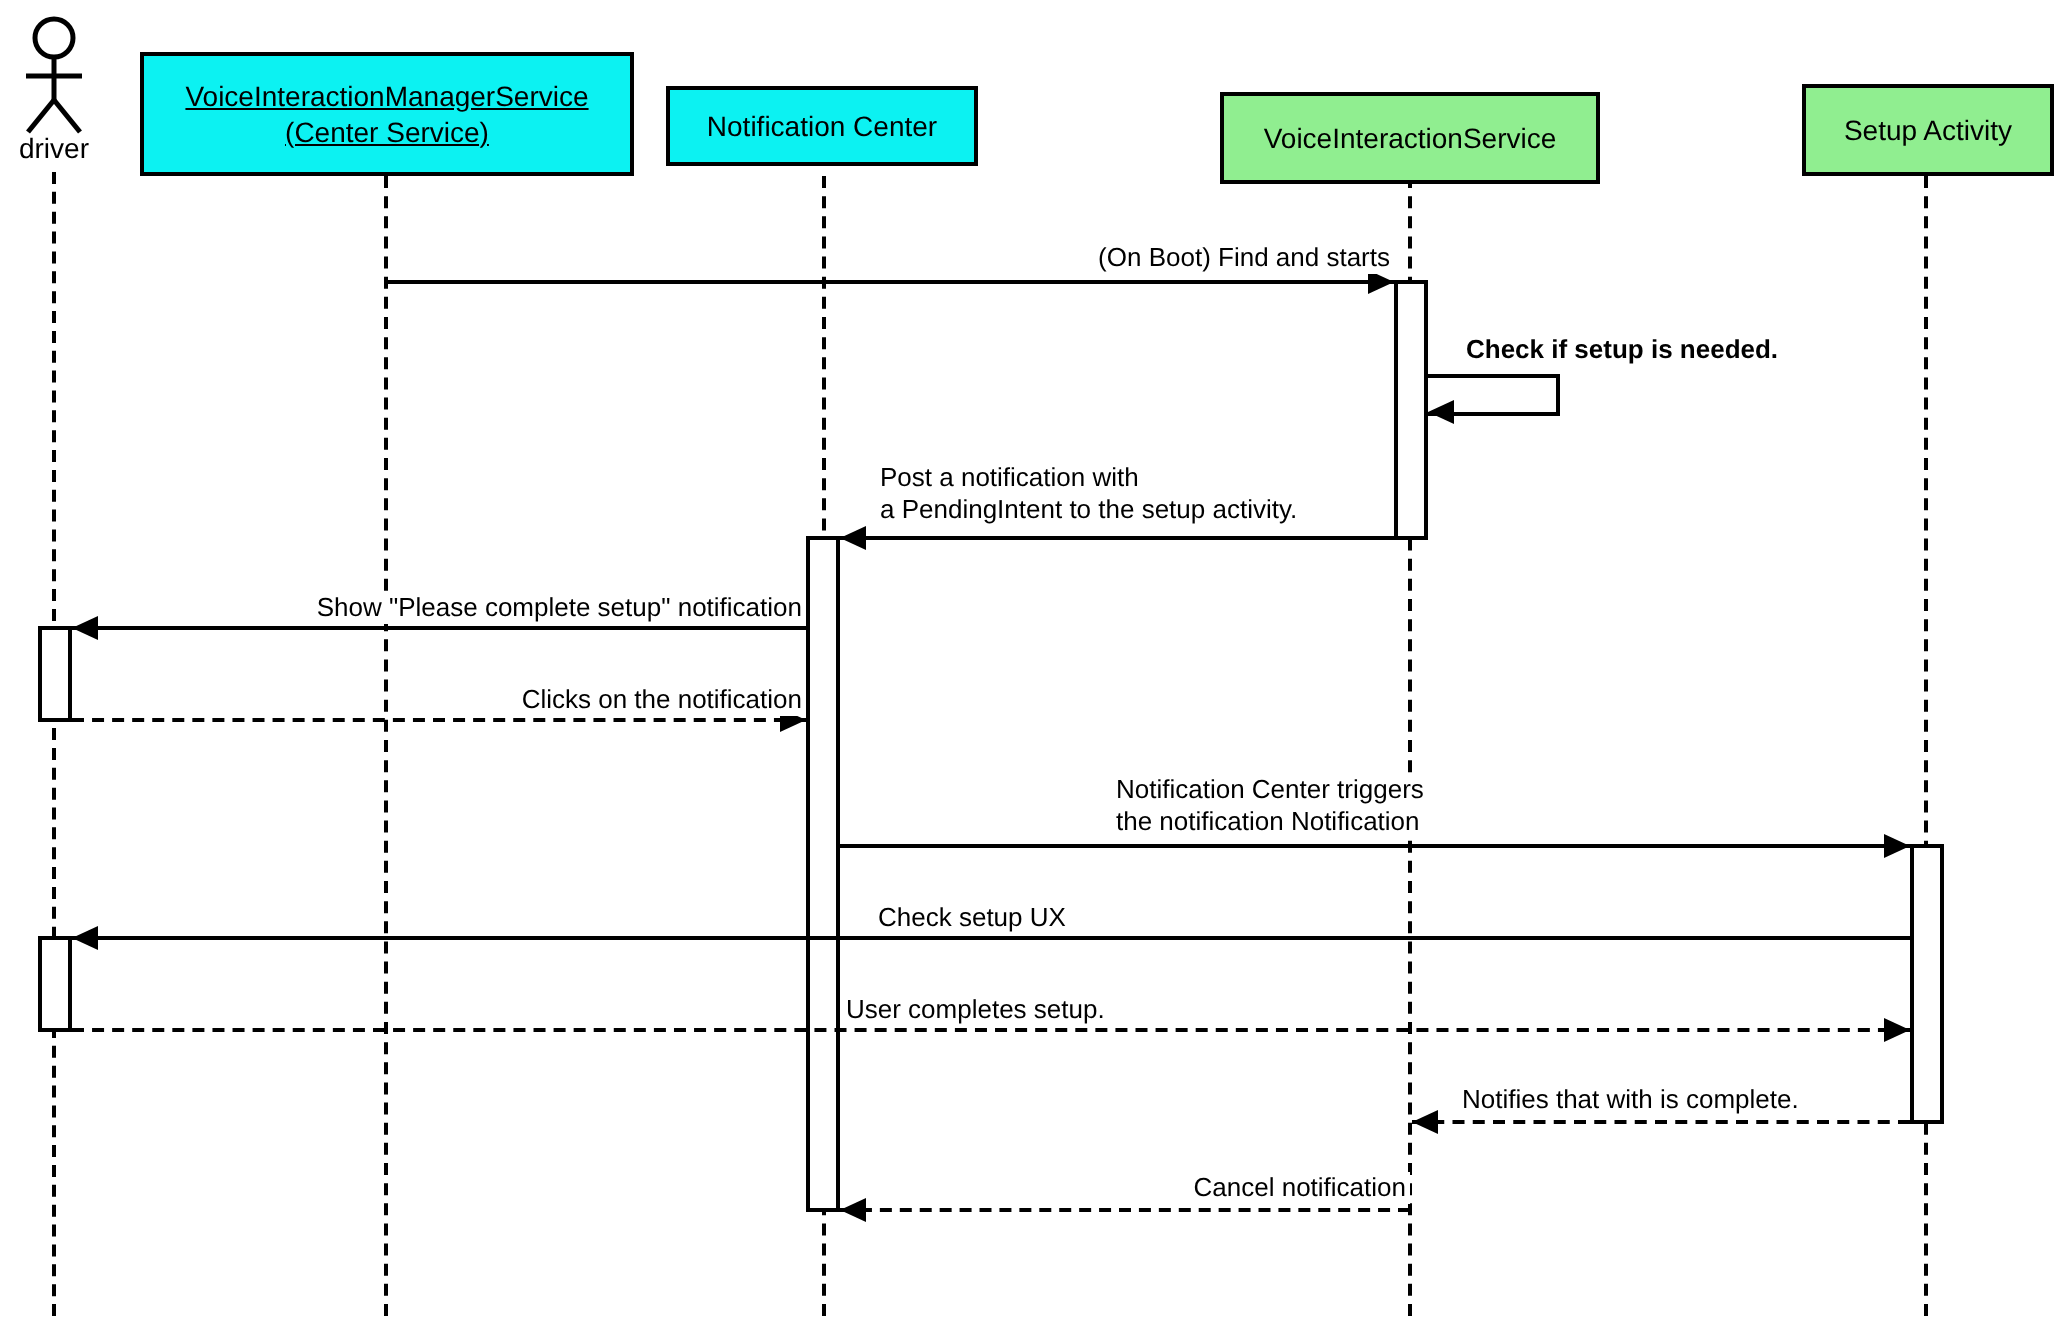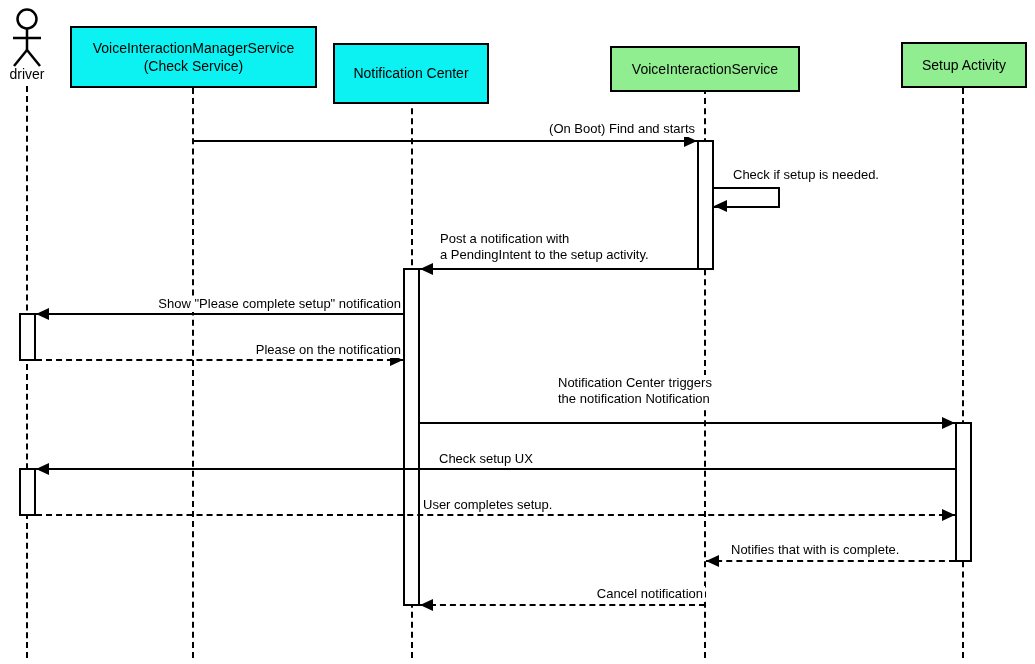--- a/index.html
+++ b/index.html
@@ -96,25 +96,25 @@
     <line x1="22" y1="44" x2="35" y2="60" stroke="#000" stroke-width="2.5"></line>
   </svg>
   <div class="actor-label" style="left:0px; top:66px; width:54px;">driver</div>
 
   <div class="lifeline" style="left:26px; top:86px; height:572px;"></div>
   <div class="lifeline" style="left:192px; top:88px; height:570px;"></div>
   <div class="lifeline" style="left:411px; top:88px; height:570px;"></div>
   <div class="lifeline" style="left:704px; top:88px; height:570px;"></div>
   <div class="lifeline" style="left:962px; top:88px; height:570px;"></div>
 
-  <div class="box" style="left: 70px; top: 26px; width: 247px; height: 62px; background-color: rgb(12, 242, 242);">
+  <div class="box" style="left: 70px; top: 26px; width: 247px; height: 62px; background-color: rgb(12, 242, 242); text-decoration: underline;">
     <span>VoiceInteractionManagerService</span>
-    <span>(Check Service)</span>
+    <span>(Center Service)</span>
   </div>
-  <div class="box" style="left: 333px; top: 43px; width: 156px; height: 61px; background-color: rgb(12, 242, 242);">
+  <div class="box" style="left: 333px; top: 43px; width: 156px; height: 40px; background-color: rgb(12, 242, 242);">
     <span>Notification Center</span>
   </div>
   <div class="box" style="left: 610px; top: 46px; width: 190px; height: 46px; background-color: rgb(144, 238, 144);">
     <span>VoiceInteractionService</span>
   </div>
   <div class="box" style="left: 901px; top: 42px; width: 126px; height: 46px; background-color: rgb(144, 238, 144); align-items: center;">
     <span>Setup Activity</span>
   </div>
 
   <div class="act" style="left:697px; top:140px; height:130px;"></div>
@@ -124,46 +124,46 @@
   <div class="act" style="left:955px; top:422px; height:140px;"></div>
 
   <div class="mline" style="left:193px; top:140px; width:504px;"></div>
   <div class="arr right" style="left:684px; top:135px;"></div>
   <div class="mlabel centered" style="left:193px; top:121px; width:504px;">
     <span class="bg">(On Boot) Find and starts</span>
   </div>
 
   <div class="selfloop" style="left:713px; top:187px; width:67px; height:21px;"></div>
   <div class="arr left" style="left:714px; top:200px;"></div>
-  <div class="mlabel" style="left:731px; top:167px;">
+  <div class="mlabel" style="left:731px; top:167px;font-weight:bold;">
     <span class="bg">Check if setup is needed.</span>
   </div>
 
   <div class="mline" style="left:420px; top:268px; width:277px;"></div>
   <div class="arr left" style="left:420px; top:263px;"></div>
   <div class="mlabel" style="left:438px; top:231px;">
     <span class="bg">Post a notification with</span><br>
     <span class="bg">a PendingIntent to the setup activity.</span>
   </div>
 
   <div class="mline" style="left:36px; top:313px; width:367px;"></div>
   <div class="arr left" style="left:36px; top:308px;"></div>
   <div class="mlabel centered" style="left:36px; top:296px; width:367px;">
     <span class="bg">Show "Please complete setup" notification</span>
   </div>
 
   <div class="mline dashed" style="left:36px; top:359px; width:367px;"></div>
   <div class="arr right" style="left:390px; top:354px;"></div>
   <div class="mlabel centered" style="left:36px; top:342px; width:367px;">
-    <span class="bg">Please on the notification</span>
+    <span class="bg">Clicks on the notification</span>
   </div>
 
   <div class="mline" style="left:420px; top:422px; width:535px;"></div>
   <div class="arr right" style="left:942px; top:417px;"></div>
-  <div class="mlabel" style="left:556px; top:375px;">
+  <div class="mlabel" style="left:556px; top:387px;">
     <span class="bg">Notification Center triggers</span><br>
     <span class="bg">the notification Notification</span>
   </div>
 
   <div class="mline" style="left:36px; top:468px; width:919px;"></div>
   <div class="arr left" style="left:36px; top:463px;"></div>
   <div class="mlabel" style="left:437px; top:451px;">
     <span class="bg">Check setup UX</span>
   </div>
 

